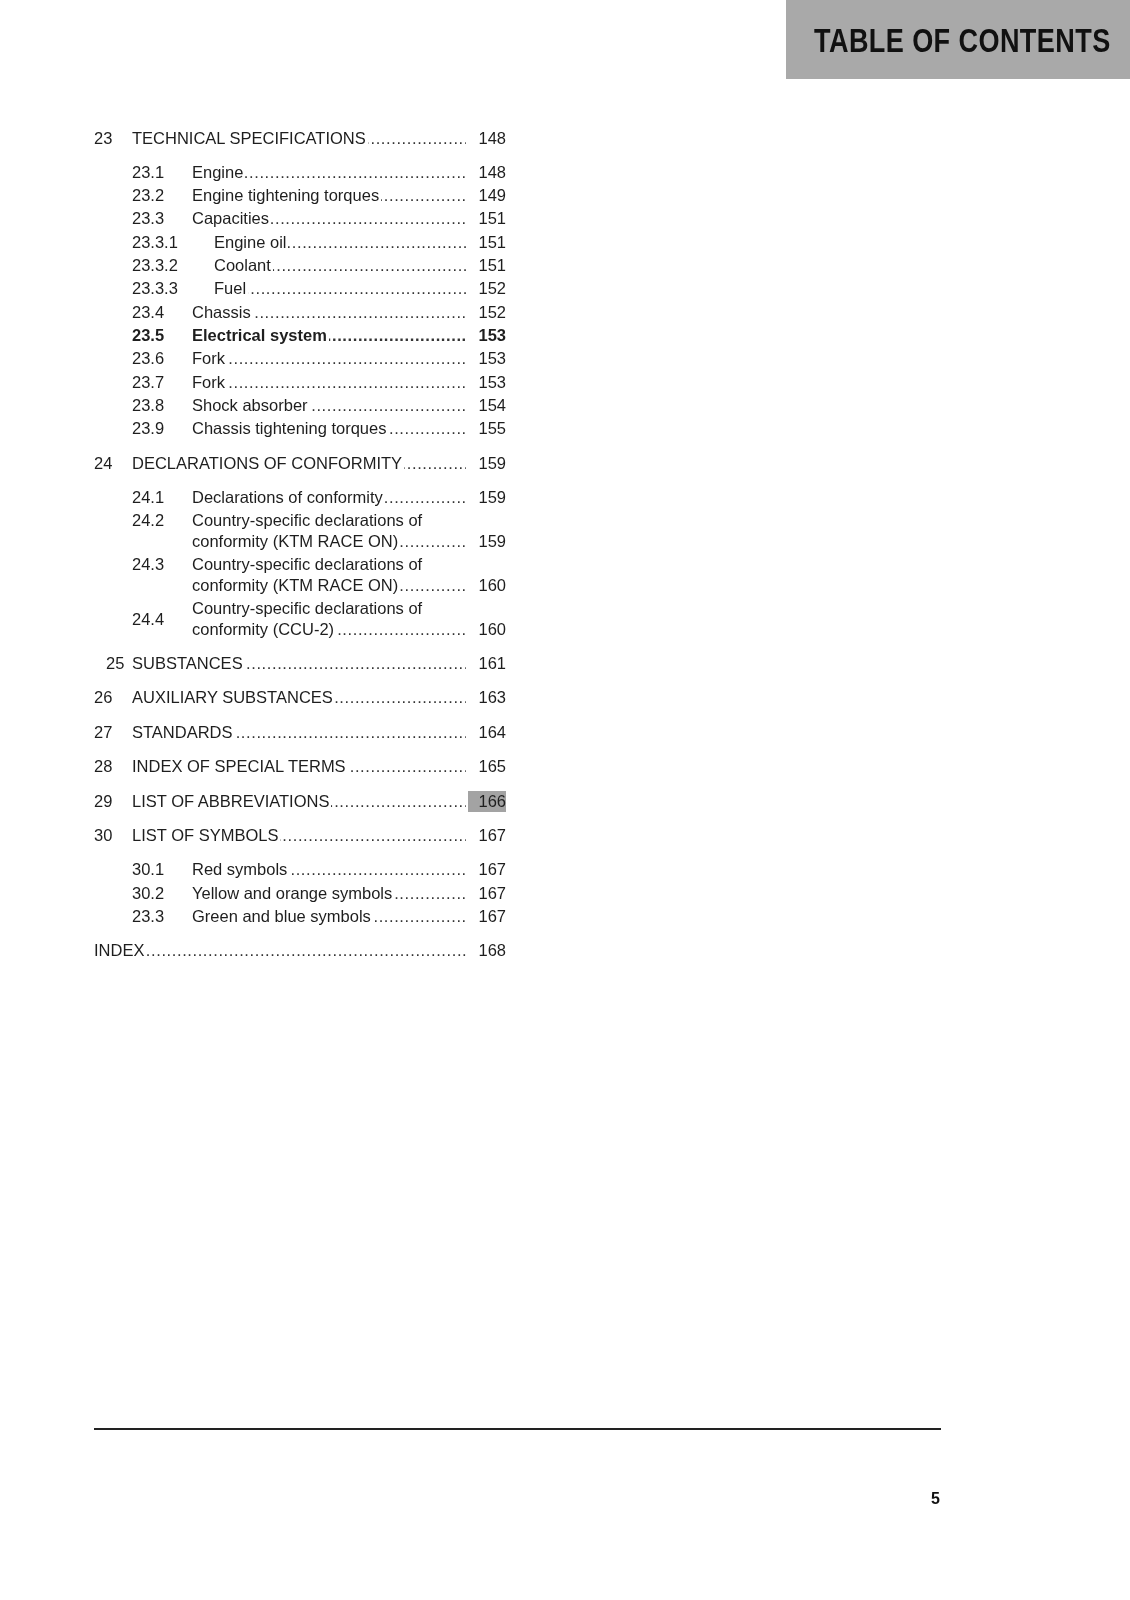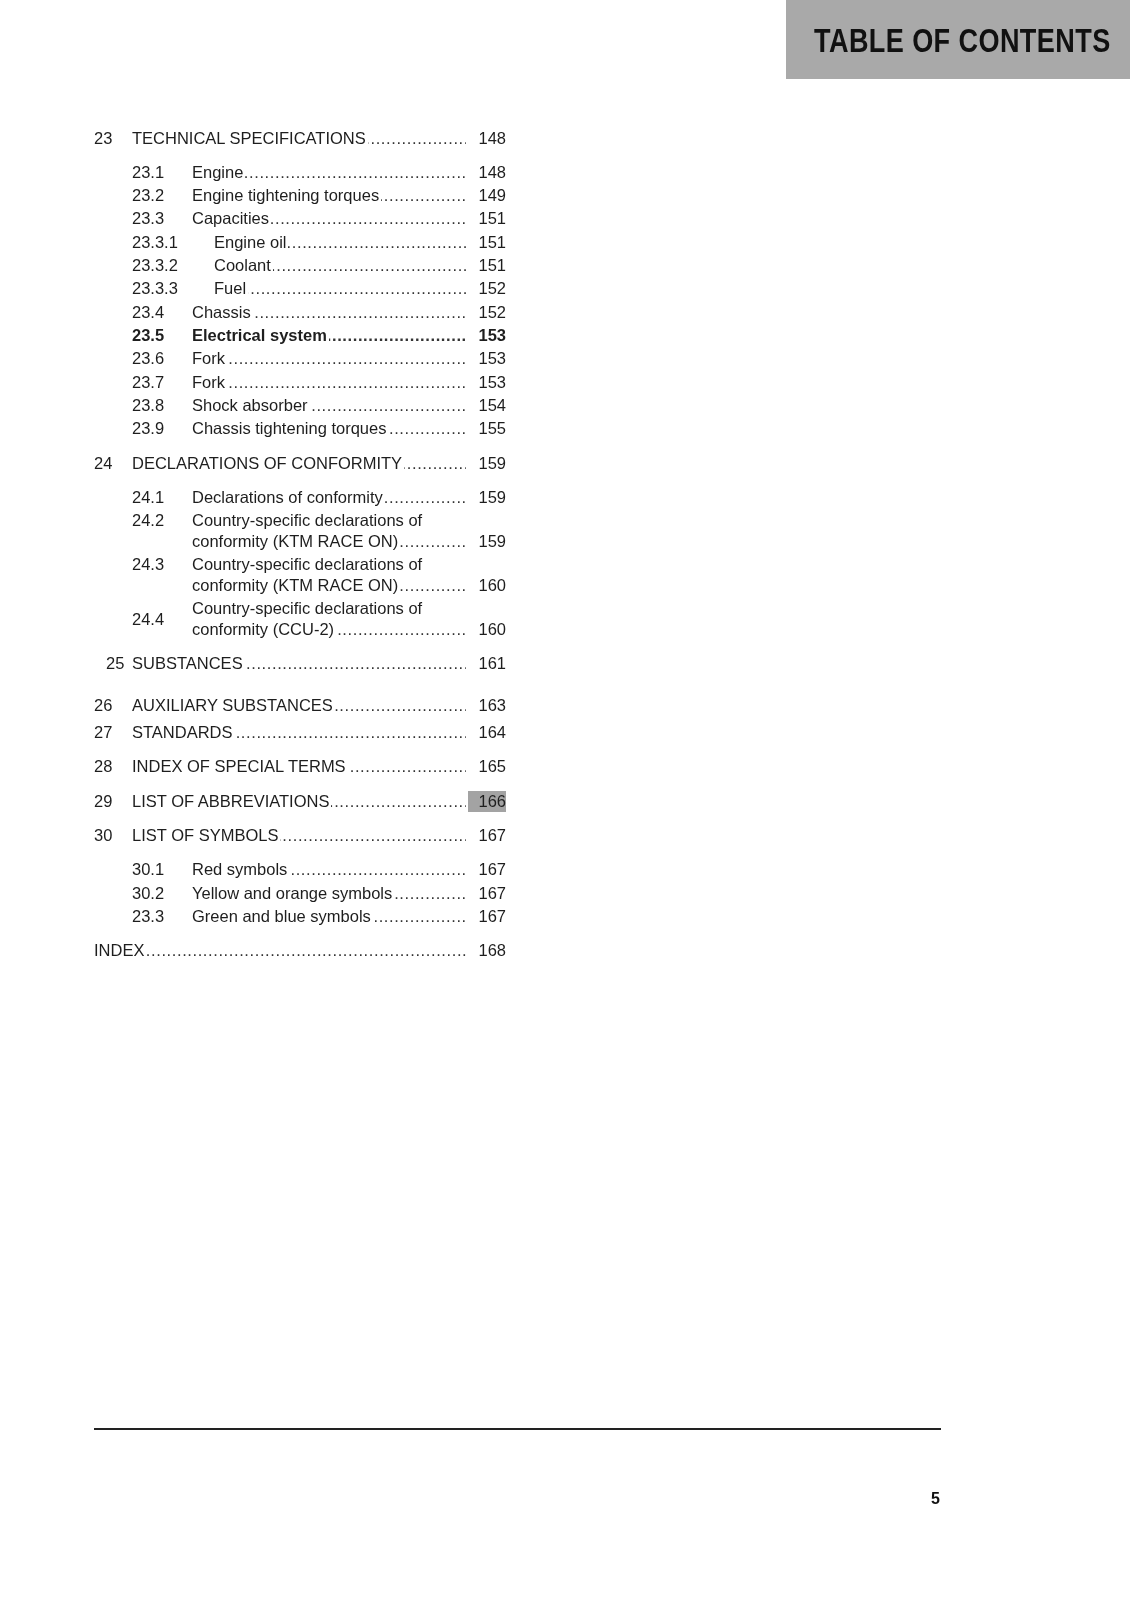--- a/index.html
+++ b/index.html
@@ -145,21 +145,21 @@
       <span class="leader" style="left: 98px; right: 40px;">........................................................................................................................................................................................................</span>
       <span class="title" style="left: 98px;"><span class="txt">conformity (CCU-2)</span></span>
       <span class="page" style="background: rgb(255, 255, 255); padding-left: 4px;">160</span>
     </div>
     <div class="row" style="top: 525px;">
       <span class="num" style="left: 12px;">25</span>
       <span class="leader" style="left: 38px; right: 40px;">........................................................................................................................................................................................................</span>
       <span class="title" style="left: 38px;"><span class="txt">SUBSTANCES</span></span>
       <span class="page" style="background: rgb(255, 255, 255); padding-left: 4px;">161</span>
     </div>
-    <div class="row" style="top: 559px; margin-top: 8px;">
+    <div class="row" style="top: 559px;">
       <span class="num" style="left: 0px;">26</span>
       <span class="leader" style="left: 38px; right: 40px;">........................................................................................................................................................................................................</span>
       <span class="title" style="left: 38px;"><span class="txt">AUXILIARY SUBSTANCES</span></span>
       <span class="page" style="background: rgb(255, 255, 255); padding-left: 4px;">163</span>
     </div>
     <div class="row" style="top: 594px;">
       <span class="num" style="left: 0px;">27</span>
       <span class="leader" style="left: 38px; right: 40px;">........................................................................................................................................................................................................</span>
       <span class="title" style="left: 38px;"><span class="txt">STANDARDS</span></span>
       <span class="page" style="background: rgb(255, 255, 255); padding-left: 4px;">164</span>

